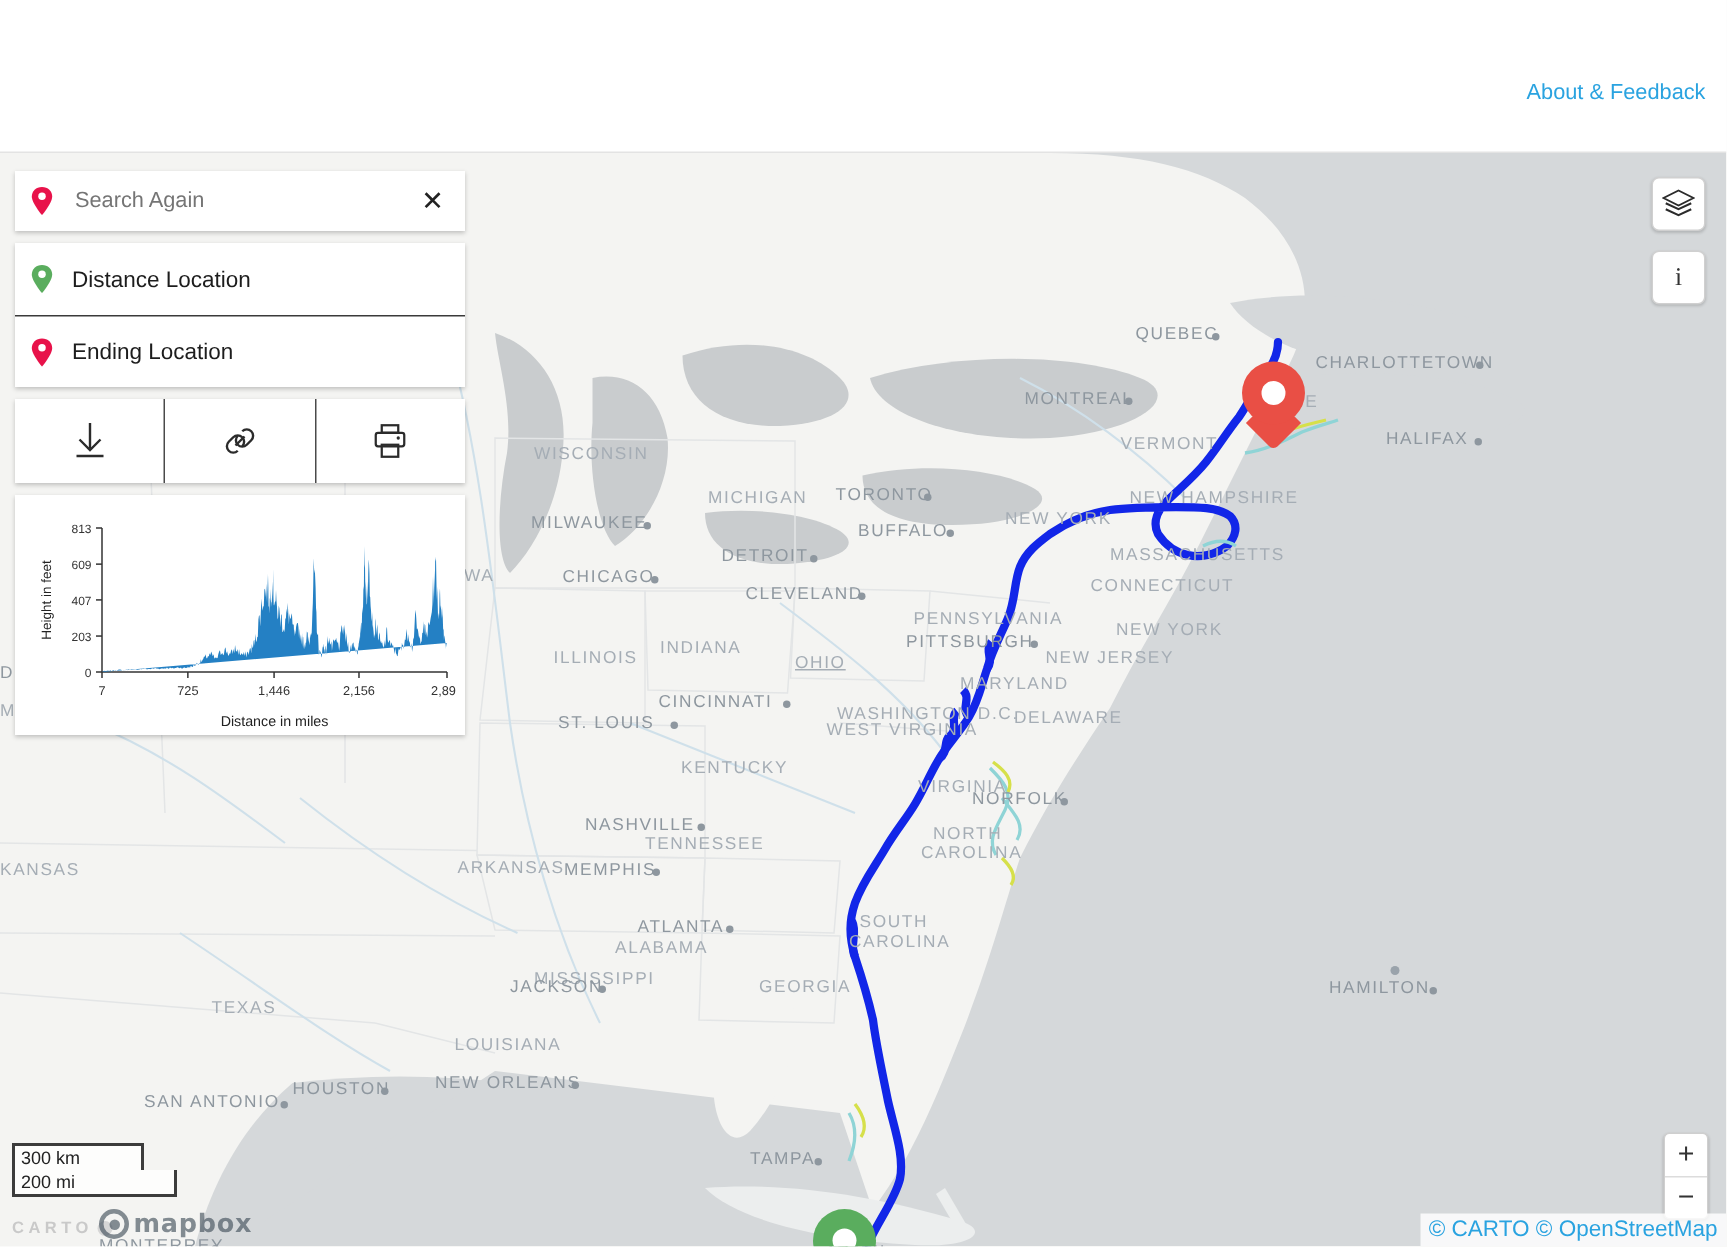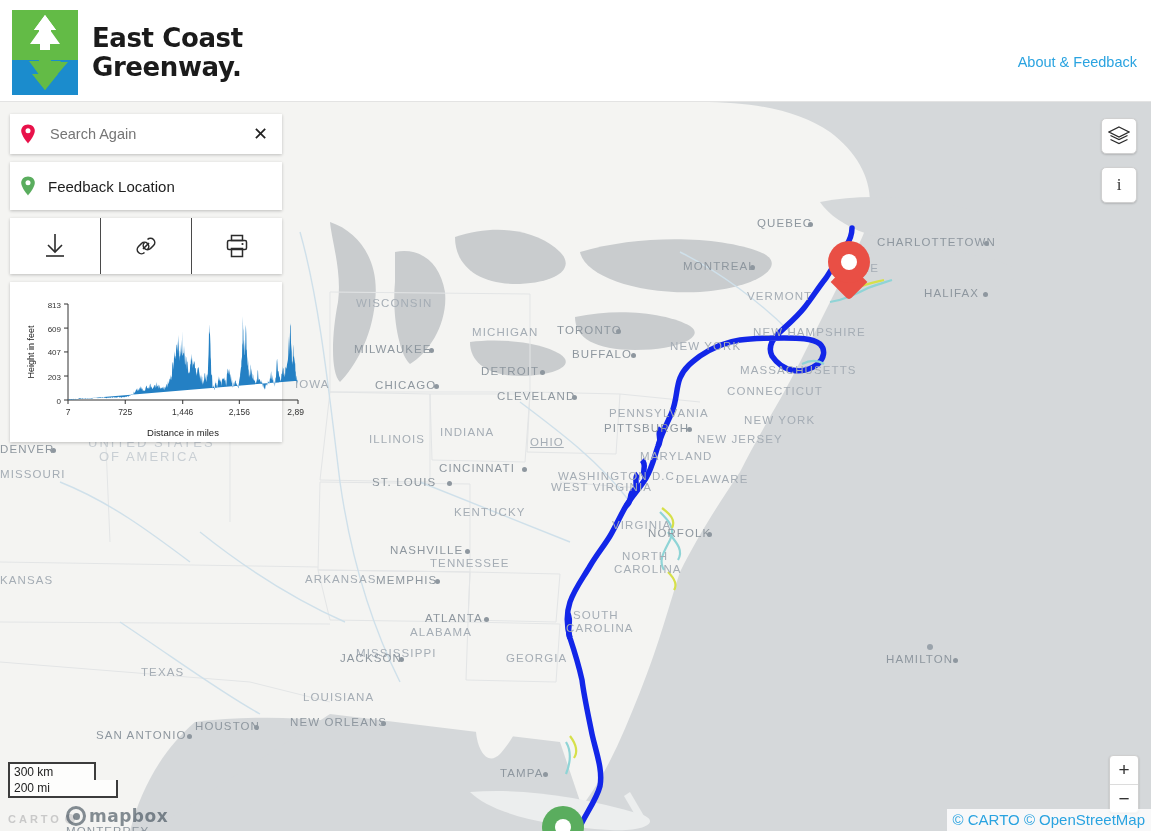--- a/index.html
+++ b/index.html
@@ -80,21 +80,21 @@
     width: 26px; height: 26px; transform: rotate(45deg);
     border-radius: 0 0 4px 0;
   }
   .pin.red .head, .pin.red .tail { background: #e94f45; }
   .pin.green .head, .pin.green .tail { background: #5aad5e; }
   .pin .hole { z-index: 3; }
   .pin .head { z-index: 2; }
   .pin .tail { z-index: 1; }
 
   
-  .panel { position: absolute; left: 10px; top: 114px; width: 272px; z-index: 30; }
+  .panel { position: absolute; left: 10px; top: 114px; width: 300px; z-index: 30; }
   .card { background: #ffffff; box-shadow: 0 1px 3px rgba(0,0,0,.22); }
 
   .search-row {
     height: 40px; display: flex; align-items: center;
     padding: 0 10px; position: relative;
   }
   .search-text { margin-left: 12px; font-size: 14.5px; color: #6e6e6e; flex: 1; }
   .clear-x {
     font-size: 18px; color: #222; cursor: pointer; line-height: 1;
     padding: 2px 4px; font-family: "Liberation Sans", sans-serif;
@@ -192,38 +192,20 @@
     color: #2aa3e0; font-family: "Liberation Sans", sans-serif;
   }
   .attrib span { color: #2aa3e0; cursor: pointer; }
 </style>
 </head>
 <body>
 
 <div id="app">
 
   <div class="header">
-    <div class="brand">
-      <div class="logo-mark">
-        <div class="logo-top"></div>
-        <div class="logo-bot"></div>
-        <svg width="66" height="85" viewBox="0 0 66 85" style="position:absolute;left:0;top:0;">
-
-          <polygon points="33,5 44,20 38,20 48,34 27,34 27,20 22,20" fill="#ffffff"></polygon>
-          <polygon points="33,5 22,20 28,20 18,34 39,34 39,20 44,20" fill="#ffffff"></polygon>
-          <rect x="28" y="30" width="10" height="16" fill="#ffffff"></rect>
-
-          <polygon points="33,80 22,66 28,66 18,52 48,52 56,52 44,66 44,66" fill="#63bb46"></polygon>
-          <polygon points="33,80 46,64 39,64 49,51 17,51 27,64 20,64" fill="#63bb46"></polygon>
-          <rect x="27" y="40" width="12" height="16" fill="#63bb46"></rect>
-        </svg>
-      </div>
-      <div class="brand-name">East Coast
-Greenway.</div>
-    </div>
     <div class="about-link">About &amp; Feedback</div>
   </div>
 
   <div class="map">
     <svg class="map-svg" viewBox="0 0 1151 729">
 
       <rect x="0" y="0" width="1151" height="729" fill="#f4f4f2"></rect>
 
       <path d="M700,0 L1151,0 L1151,729 L560,729 C600,690 620,640 640,590 C660,540 670,500 680,470
                C700,430 720,400 740,370 C760,330 780,300 800,260 C820,220 840,180 860,140
@@ -464,21 +446,28 @@
       <input class="search-text" style="border: none; outline: none; background: transparent;" placeholder="Search Again">
       <div class="clear-x">✕</div>
     </div>
 
     <div class="card loc-block">
       <div class="loc-row">
         <svg class="pin-ico" viewBox="0 0 16 20">
           <path d="M8 0.6 C4 0.6 1.2 3.4 1.2 7 C1.2 11.5 8 19.4 8 19.4 C8 19.4 14.8 11.5 14.8 7 C14.8 3.4 12 0.6 8 0.6 Z" fill="#5aad5e"></path>
           <circle cx="8" cy="6.8" r="2.5" fill="#ffffff"></circle>
         </svg>
-        <div class="loc-text">Feedback Location</div>
+        <div class="loc-text">Distance Location</div>
+      </div>
+      <div class="loc-row">
+        <svg class="pin-ico" viewBox="0 0 16 20">
+          <path d="M8 0.6 C4 0.6 1.2 3.4 1.2 7 C1.2 11.5 8 19.4 8 19.4 C8 19.4 14.8 11.5 14.8 7 C14.8 3.4 12 0.6 8 0.6 Z" fill="#e8124a"></path>
+          <circle cx="8" cy="6.8" r="2.5" fill="#ffffff"></circle>
+        </svg>
+        <div class="loc-text">Ending Location</div>
       </div>
     </div>
 
     <div class="card actions">
       <div class="action-btn">
         <svg width="28" height="30" viewBox="0 0 28 30">
           <line x1="14" y1="3" x2="14" y2="20" stroke="#2b2b2b" stroke-width="1.6"></line>
           <polyline points="7,14 14,21 21,14" fill="none" stroke="#2b2b2b" stroke-width="1.6"></polyline>
           <line x1="5" y1="25" x2="23" y2="25" stroke="#2b2b2b" stroke-width="1.6"></line>
         </svg>

